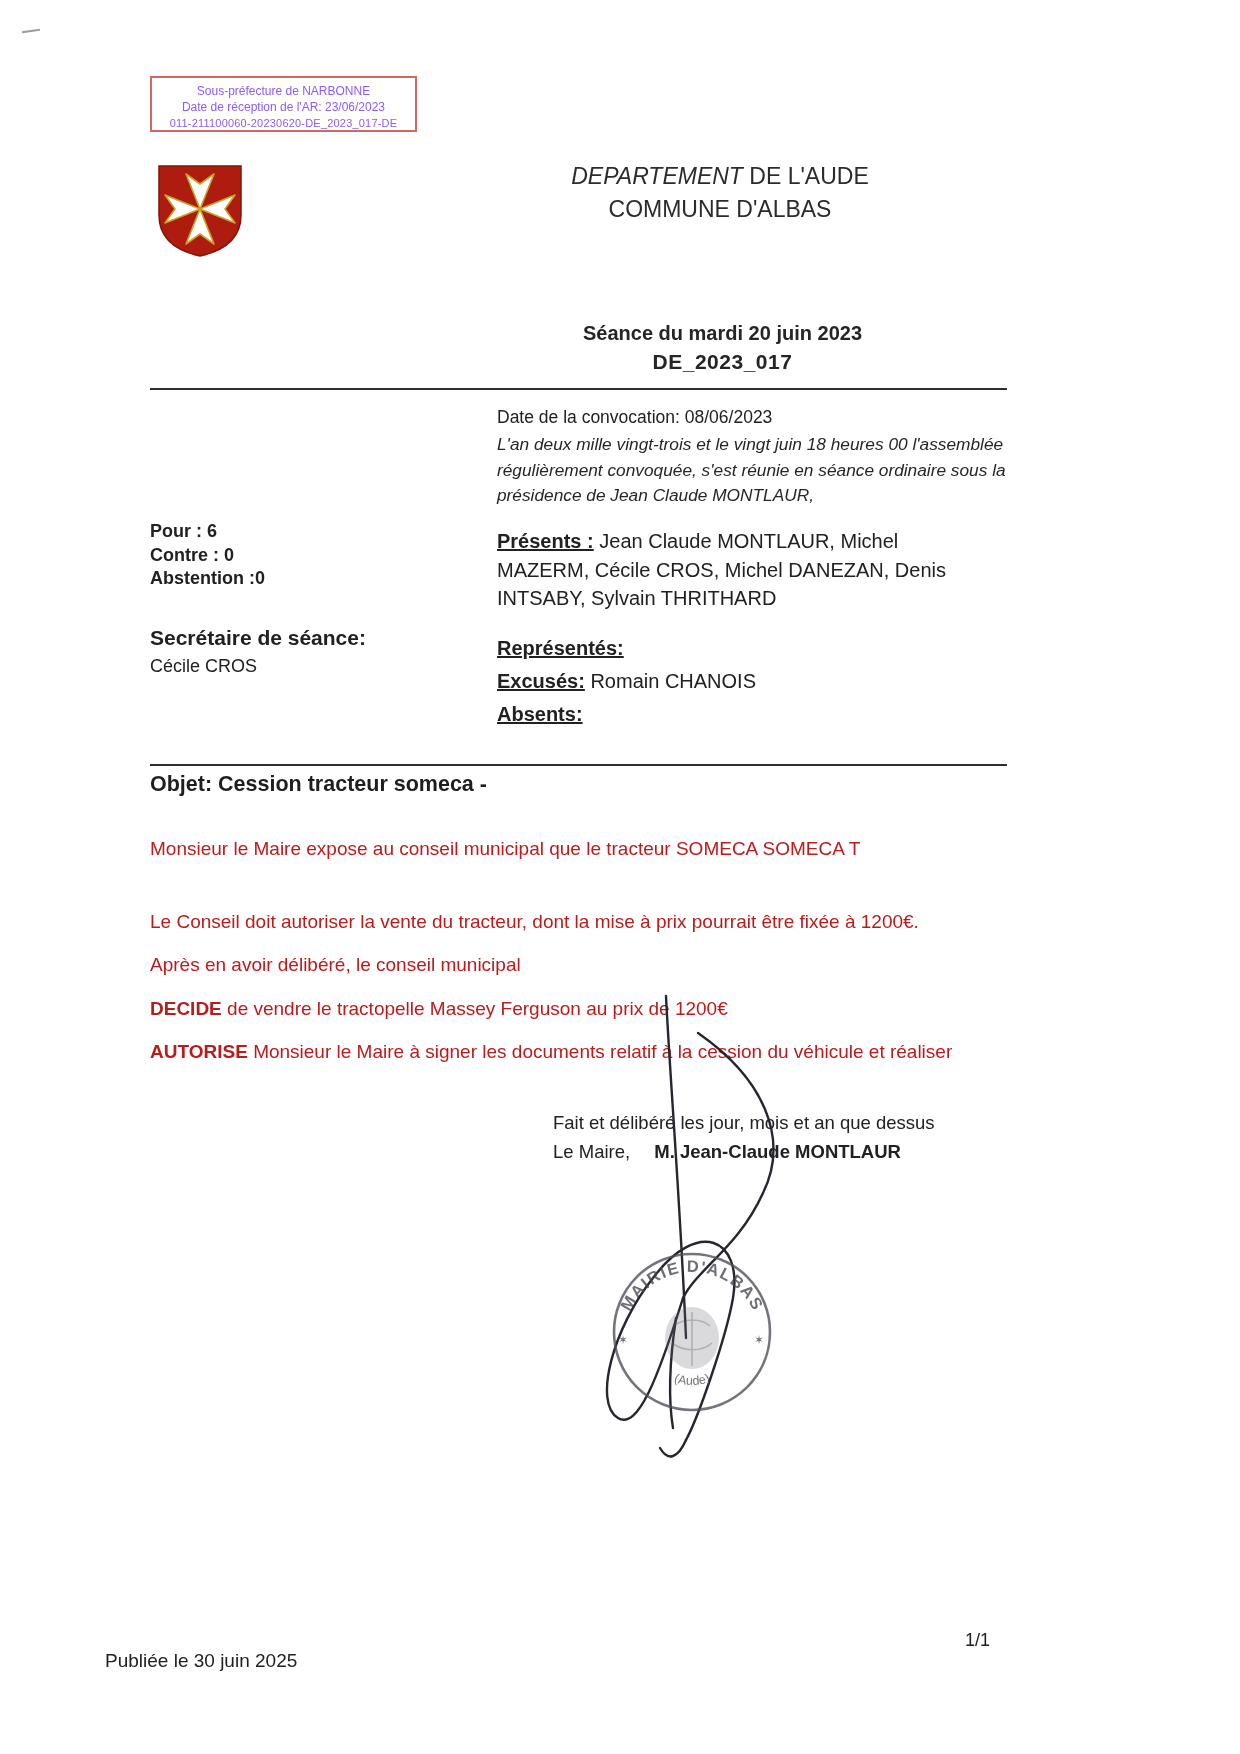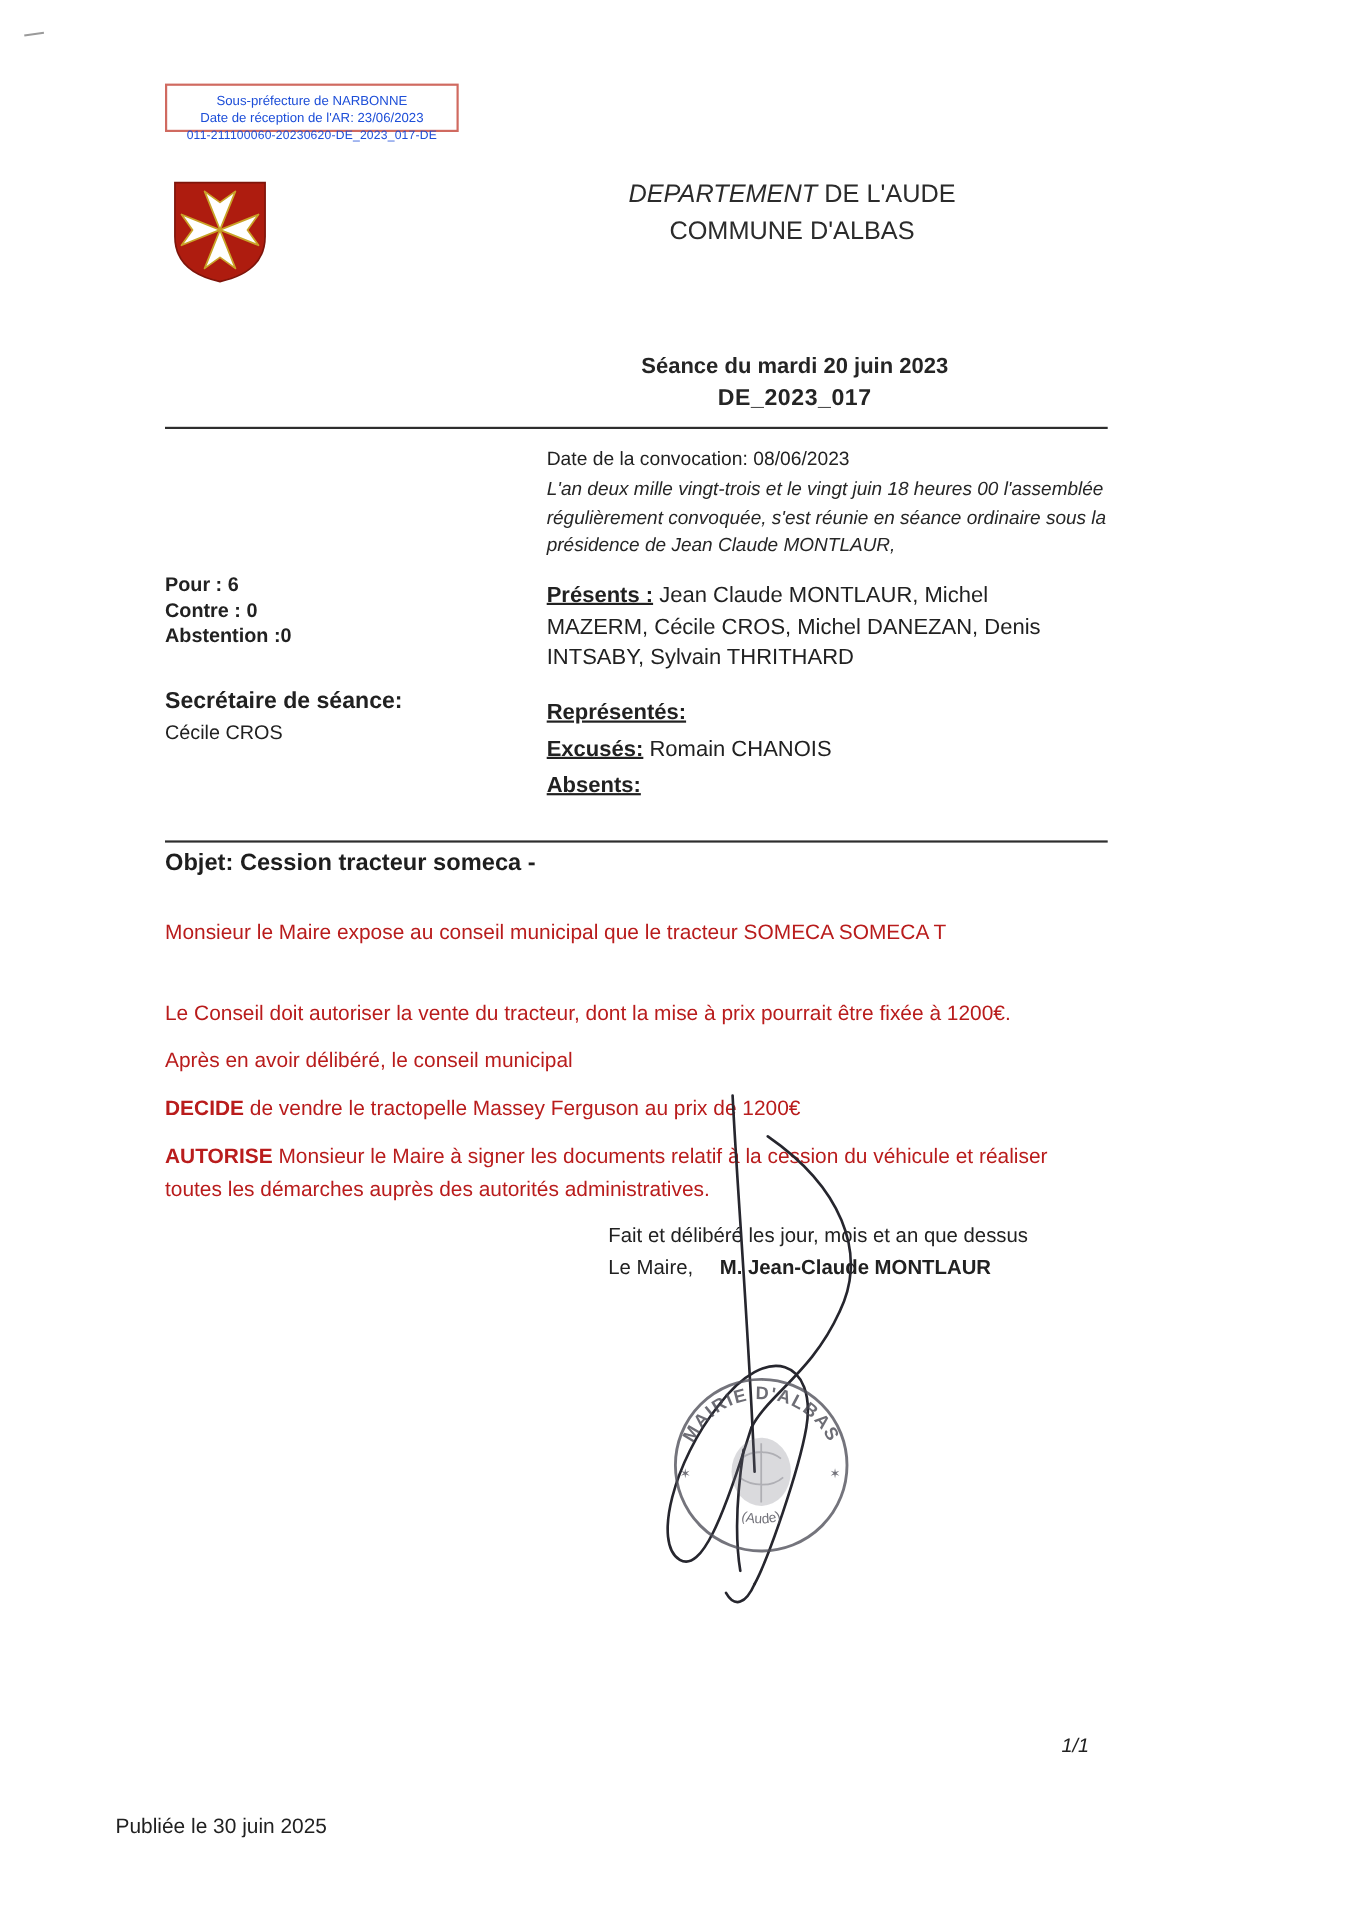--- a/index.html
+++ b/index.html
@@ -8,22 +8,22 @@
     position:relative; width:1240px; height:1754px; background:#ffffff;
     font-family:"Liberation Sans", sans-serif; color:#212121; overflow:hidden;
   }
   .abs { position:absolute; }
 
   
   .artifact-dash { left:22px; top:30px; width:18px; height:2px; background:#9a9a9a; transform:rotate(-8deg); }
 
   
   .reception-stamp {
-    left:150px; top:76px; width:267px; height:44px;
-    border:2px solid #d06a60; color:#1d4ed8; text-align:center;
+    left:150px; top:76px; width:267px; height:56px;
+    border:2px solid #d06a60; color:#8b5cf6; text-align:center;
     padding-top:5px; line-height:16px;
   }
   .reception-stamp .l1 { font-size:12px; }
   .reception-stamp .l2 { font-size:12px; }
   .reception-stamp .l3 { font-size:11px; letter-spacing:.2px; }
 
   
   .coat { left:155px; top:163px; width:90px; height:95px; }
 
   
@@ -68,21 +68,21 @@
   
   .fait-line { left:553px; top:1112px; font-size:18.5px; }
   .maire-line { left:553px; top:1141px; font-size:18.5px; }
   .maire-name { font-weight:bold; margin-left:19px; }
 
   .signature-svg { left:558px; top:988px; width:290px; height:480px; }
   .stamp-svg { left:608px; top:1248px; width:168px; height:168px; opacity:.78; }
 
   
   .footer-published { left:105px; top:1650px; font-size:19px; }
-  .footer-page { left:900px; top:1577px; width:90px; text-align:right; font-size:18px;font-style:italic; }
+  .footer-page { left:900px; top:1630px; width:90px; text-align:right; font-size:18px; }
 </style>
 </head>
 <body>
 
 <div class="page">
 
   <div class="abs artifact-dash"></div>
 
   <div class="abs reception-stamp">
     <div class="l1">Sous-préfecture de NARBONNE</div>
@@ -180,21 +180,20 @@
   <div class="abs para p-decide">
     <span class="b">DECIDE</span>
     <span>de vendre le tractopelle Massey Ferguson au prix de 1200€</span>
   </div>
 
   <div class="abs para p-autorise">
     <div>
       <span class="b">AUTORISE</span>
       <span>Monsieur le Maire à signer les documents relatif à la cession du véhicule et réaliser</span>
     </div>
-    <div>toutes les démarches auprès des autorités administratives.</div>
   </div>
 
   <div class="abs fait-line">Fait et délibéré les jour, mois et an que dessus</div>
   <div class="abs maire-line">
     <span>Le Maire,</span>
     <span class="maire-name">M. Jean-Claude MONTLAUR</span>
   </div>
 
   <svg class="abs signature-svg" viewBox="0 0 290 480">
     <g fill="none" stroke="#26262e" stroke-width="2.4" stroke-linecap="round">

